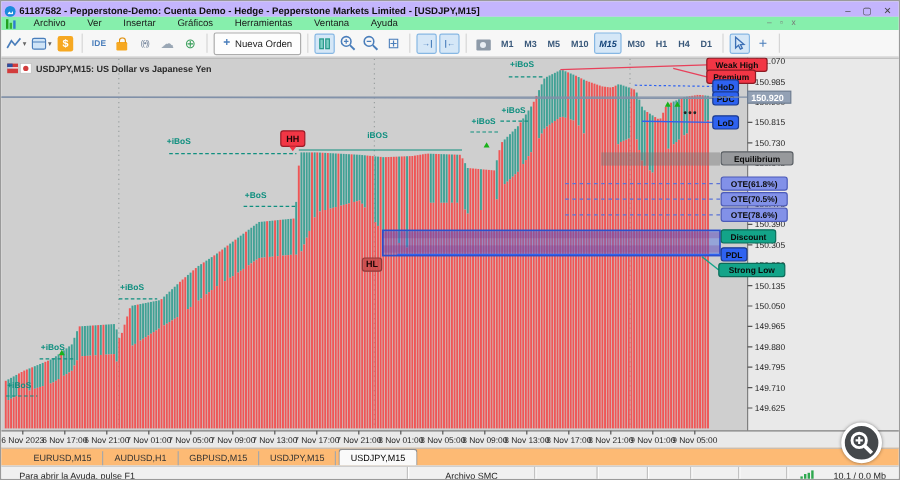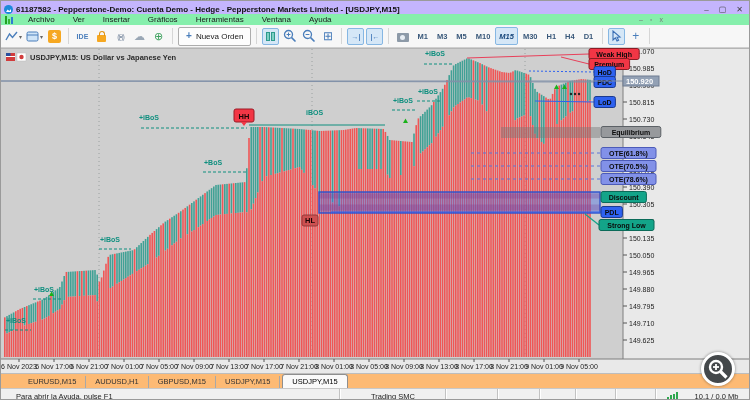--- a/index.html
+++ b/index.html
@@ -829,21 +829,21 @@
       <span class="tab">EURUSD,M15</span>
       <span class="tab">AUDUSD,H1</span>
       <span class="tab">GBPUSD,M15</span>
       <span class="tab">USDJPY,M15</span>
       <span class="tab active">USDJPY,M15</span>
     </div>
 
   <div class="statusbar">
     <span class="status-help">Para abrir la Ayuda, pulse F1</span>
     <div class="scell" style="left:338px;width:106px;">
-      <span>Trading SMC</span>
+      <span>Archivo SMC</span>
     </div>
     <div class="scell" style="left:444px;width:52px;"></div>
     <div class="scell" style="left:496px;width:42px;"></div>
     <div class="scell" style="left:538px;width:36px;"></div>
     <div class="scell" style="left:574px;width:40px;"></div>
     <div class="scell" style="left:614px;width:40px;"></div>
     <div class="scell" style="left:654px;right:0;">
       <span class="traffic">
         <span class="sigbars">
             <i style="height:3px"></i>

